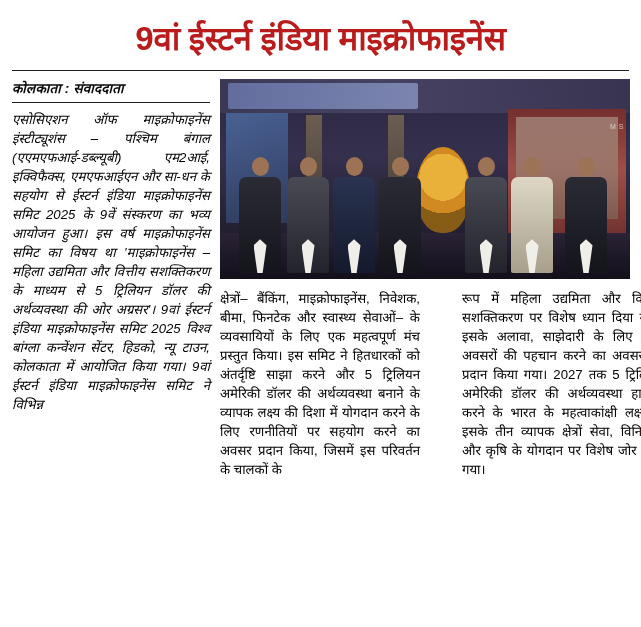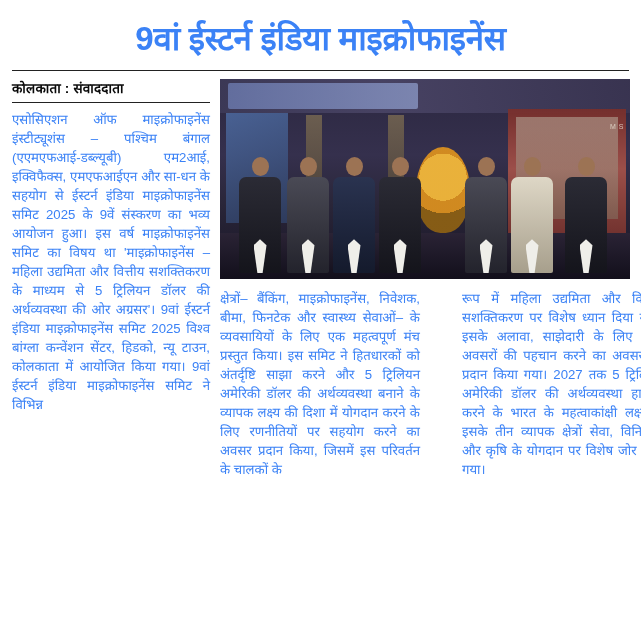--- a/index.html
+++ b/index.html
@@ -22,55 +22,56 @@
     box-sizing: border-box;
     padding: 14px 12px 6px 12px;
   }
   .headline {
     text-align: center;
     font-family: "Liberation Sans", sans-serif;
     font-weight: bold;
     font-size: 33px;
     line-height: 1.28;
     letter-spacing: -0.3px;
-    color: #3b82f6;
+    color: #b91c1c;
     margin: 4px 6px 10px 6px;
   }
   .rule {
     border: 0;
     border-top: 1.5px solid #222;
     margin: 4px 0 8px 0;
   }
   .content {
     display: flex;
     flex-direction: row;
     gap: 10px;
   }
   .col {
     width: 198px;
     flex: 0 0 198px;
+    font-style: italic;
   }
   .col-mid { width: 200px; flex: 0 0 200px; }
   .col-right { width: 201px; flex: 0 0 201px; margin-left: 28px; }
 
   .byline {
     font-weight: bold;
     font-size: 13.5px;
     letter-spacing: 0.2px;
     color: #0a0a0a;
     padding-bottom: 5px;
     margin-bottom: 7px;
     border-bottom: 1.5px solid #222;
   }
   .body-text {
     font-size: 13.2px;
     line-height: 1.44;
     text-align: justify;
     text-justify: inter-word;
-    color: #3b82f6;
+    color: #000000;
     hyphens: none;
   }
   .body-text p { margin: 0; }
 
   
   .photo {
     position: relative;
     width: 410px;
     height: 200px;
     overflow: hidden;

